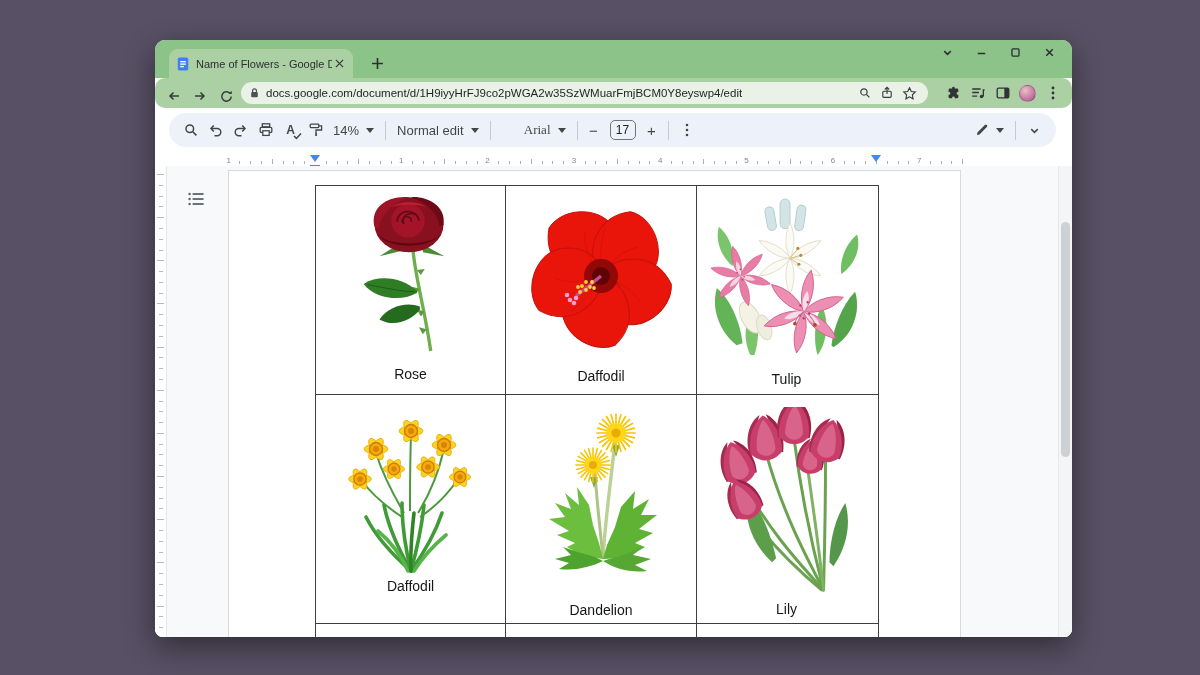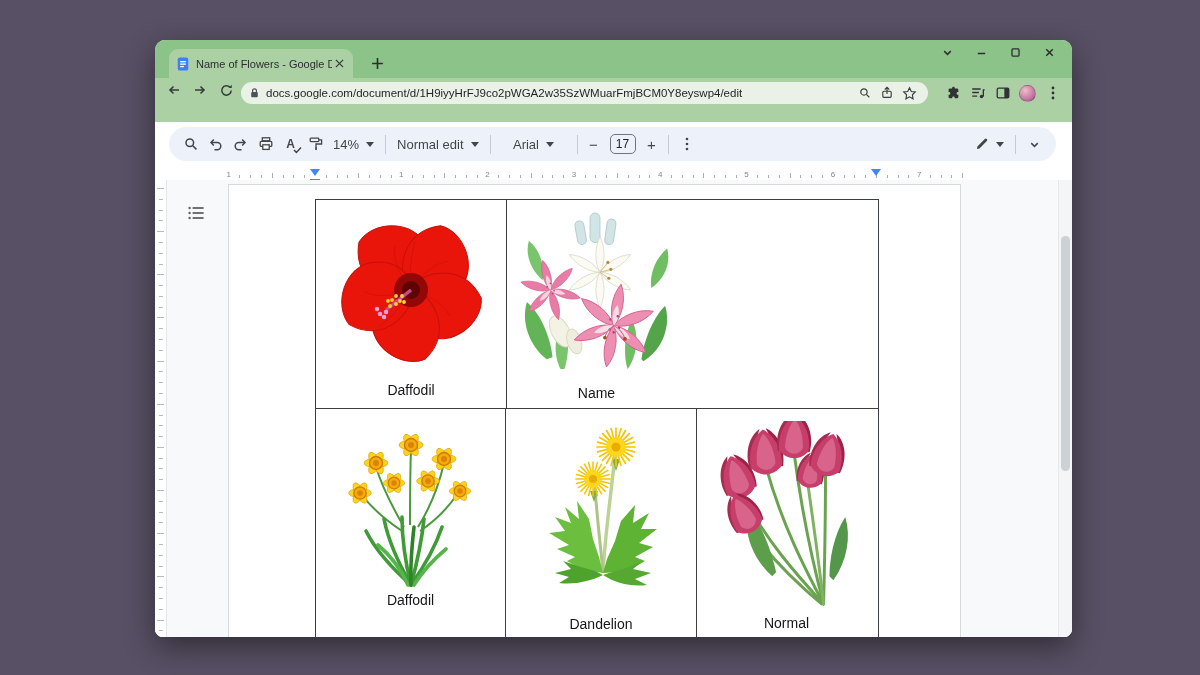--- a/index.html
+++ b/index.html
@@ -19,22 +19,22 @@
     display:flex; align-items:center; padding:0 7px; }
   .tab-title { flex:1; font-size:11px; color:#2d2f31; white-space:nowrap;
     overflow:hidden; margin-left:6px; }
   .tab-close { width:14px; height:14px; display:flex; align-items:center; justify-content:center; border-radius:50%; }
   .newtab-btn { position:absolute; left:212px; top:13px; width:20px; height:20px;
     display:flex; align-items:center; justify-content:center; border-radius:50%; }
   .win-controls { position:absolute; right:6px; top:2px; display:flex; }
   .winbtn { width:34px; height:20px; display:flex; align-items:center; justify-content:center; }
 
   
-  .navbar { position:relative; height:44px; background:var(--tab-green,#abd0a4);
-    display:flex; align-items:flex-start; }
+  .navbar { position:relative; height:30px; background:var(--tab-green,#abd0a4);
+    display:flex; align-items:flex-end;border-radius:10px; }
   .navicon { width:26px; height:24px; display:flex; align-items:center; justify-content:center; }
   .navicon:first-child { margin-left:6px; }
   .addressbar { position:absolute; left:86px; top:4px; width:687px; height:22px;
     border-radius:11px; background:var(--pill-green,#eaf1e7);
     display:flex; align-items:center; padding:0 8px; }
   .url-text { flex:1; font-size:11.5px; color:#1f2124; white-space:nowrap; overflow:hidden; margin-left:6px; }
   .pill-icon { width:22px; height:18px; display:flex; align-items:center; justify-content:center; }
   .right-cluster { position:absolute; right:7px; top:3px; display:flex; align-items:center; }
   .clustericon { width:25px; height:24px; display:flex; align-items:center; justify-content:center; }
   .avatar { width:17px; height:17px; border-radius:50%;
@@ -274,21 +274,21 @@
             </svg>
         </span>
         <span class="tbsep"></span>
         <span class="tbctl">
           <span>Normal edit</span>
           <svg class="ic caret" width="8" height="5" viewBox="0 0 8 5">
               <path d="M0 0 H8 L4 5 Z" fill="#434649"></path>
             </svg>
         </span>
         <span class="tbsep"></span>
-        <span class="tbctl" style="min-width:74px; justify-content:center;">
+        <span class="tbctl" style="min-width:74px; justify-content:flex-end;font-family:Liberation Serif, serif;">
           <span>Arial</span>
           <svg class="ic caret" width="8" height="5" viewBox="0 0 8 5">
               <path d="M0 0 H8 L4 5 Z" fill="#434649"></path>
             </svg>
         </span>
         <span class="tbsep"></span>
         <span class="glyphbtn">−</span>
         <span class="sizebox">17</span>
         <span class="glyphbtn">+</span>
         <span class="tbsep"></span>
@@ -446,20 +446,38 @@
             <rect x="4.6" y="6.1" width="11" height="1.8" fill="#5f6368"></rect>
             <circle cx="1.6" cy="12" r="1.2" fill="#5f6368"></circle>
             <rect x="4.6" y="11.1" width="11" height="1.8" fill="#5f6368"></rect>
           </svg>
       </div>
 
       <div class="page">
         <div class="doc-table">
 
           <div class="trow r1">
+            <div class="tcell c1">
+              <svg class="flower" style="width:138px;height:165px;top:8px" viewBox="0 0 140 165">
+                <path d="M72 55 C74 82 84 116 90 158" stroke="#6fae4b" stroke-width="3.4" fill="none"></path>
+                <path d="M79 95 l-8 -2 4 7 Z M84 118 l-8 -2 4 7 Z M86 136 l-8 -2 4 7 Z M76 76 l8 -1 -4 6 Z" fill="#5d9a3e"></path>
+                <path d="M76 97 C62 84 38 80 22 90 C34 106 62 108 76 99 Z" fill="#2f7d25"></path>
+                <path d="M26 91 C44 94 62 98 74 98" stroke="#1d5c16" stroke-width="1" fill="none"></path>
+                <path d="M79 113 C66 108 48 112 38 126 C52 134 70 128 79 116 Z" fill="#256b1d"></path>
+                <path d="M60 48 L38 62 L62 56 Z M82 50 L104 62 L82 58 Z" fill="#4d8a35"></path>
+                <ellipse cx="68" cy="30" rx="35" ry="28" fill="#88101f"></ellipse>
+                <path d="M33 32 C28 12 47 0 68 2 C52 8 40 18 37 34 Z" fill="#9c1426"></path>
+                <path d="M103 30 C106 12 88 1 70 2 C86 8 97 17 99 32 Z" fill="#6d0a16"></path>
+                <path d="M36 40 C46 55 90 55 100 40 C88 52 48 52 36 40 Z" fill="#5e0811"></path>
+                <circle cx="67" cy="26" r="17" fill="#a31429"></circle>
+                <path d="M67 26 m-11 1 a11 10 0 1 1 22 -1 a8 7 0 1 0 -15 3 a4.5 4 0 1 1 7 -2" stroke="#600a14" stroke-width="1.6" fill="none"></path>
+                <path d="M50 12 C58 6 76 5 86 12 C75 9 60 9 50 12 Z" fill="#bb2033"></path>
+              </svg>
+              <div class="flabel" style="top:180px">Rose</div>
+            </div>
             <div class="tcell c2">
               <svg class="flower" style="width:182px;height:170px;top:6px" viewBox="0 0 182 170">
                 <g transform="translate(91,84)">
                   <g fill="#e9150b" stroke="#c41109" stroke-width="1">
                     <path d="M0 4 C -34 6 -58 -16 -52 -48 C -38 -70 2 -70 14 -46 C 24 -26 18 -8 0 4 Z"></path>
                     <path transform="rotate(72)" d="M0 4 C -34 6 -58 -16 -52 -48 C -38 -70 2 -70 14 -46 C 24 -26 18 -8 0 4 Z"></path>
                     <path transform="rotate(144)" d="M0 4 C -34 6 -58 -16 -52 -48 C -38 -70 2 -70 14 -46 C 24 -26 18 -8 0 4 Z"></path>
                     <path transform="rotate(216)" d="M0 4 C -34 6 -58 -16 -52 -48 C -38 -70 2 -70 14 -46 C 24 -26 18 -8 0 4 Z"></path>
                     <path transform="rotate(288)" d="M0 4 C -34 6 -58 -16 -52 -48 C -38 -70 2 -70 14 -46 C 24 -26 18 -8 0 4 Z"></path>
                   </g>
@@ -570,21 +588,21 @@
                       <circle cx="-3" cy="4" r="1.1"></circle>
                     </g>
                   <g stroke="#c9688f" stroke-width="1" fill="none">
                       <path d="M0 0 C 6 2 10 6 12 10"></path>
                       <path d="M0 0 C -4 4 -6 8 -6 12"></path>
                     </g>
                   <circle cx="12" cy="10" r="1.7" fill="#a34f24"></circle>
                     <circle cx="-6" cy="12" r="1.7" fill="#a34f24"></circle>
                 </g>
               </svg>
-              <div class="flabel" style="top:185px">Name</div>
+              <div class="flabel" style="top:185px">Tulip</div>
             </div>
           </div>
 
           <div class="trow r2">
             <div class="tcell c1">
               <svg class="flower" style="width:146px;height:160px;top:18px" viewBox="0 0 146 160">
                 <g stroke="#3f9b35" stroke-width="3.6" fill="none" stroke-linecap="round">
                   <path d="M73 158 C 58 132 50 112 46 92"></path>
                   <path d="M73 158 C 66 130 64 110 64 90"></path>
                   <path d="M73 158 C 80 132 84 112 86 92"></path>
@@ -784,21 +802,21 @@
                   <path d="M-15 3 C -17 -12 -10 -27 0 -33 C 10 -27 17 -12 15 3 C 7 13 -7 13 -15 3 Z" fill="#c73e6b"></path>
                   <path d="M-9 0 C -9 -14 -4 -25 0 -29 C 4 -25 9 -14 9 0 C 5 8 -5 8 -9 0 Z" fill="#d8648c"></path>
                 </g>
                 <g transform="translate(42,102) rotate(-28) scale(0.95)">
                   <path d="M-16 4 C -20 -12 -14 -28 -3 -34 C -10 -18 -10 -6 -7 4 Z" fill="#a72c52"></path>
                   <path d="M16 4 C 20 -12 14 -28 3 -34 C 10 -18 10 -6 7 4 Z" fill="#9c2248"></path>
                   <path d="M-15 3 C -17 -12 -10 -27 0 -33 C 10 -27 17 -12 15 3 C 7 13 -7 13 -15 3 Z" fill="#c73e6b"></path>
                   <path d="M-9 0 C -9 -14 -4 -25 0 -29 C 4 -25 9 -14 9 0 C 5 8 -5 8 -9 0 Z" fill="#d8648c"></path>
                 </g>
               </svg>
-              <div class="flabel" style="top:206px">Normal</div>
+              <div class="flabel" style="top:206px">Lily</div>
             </div>
           </div>
 
           <div class="trow r3">
             <div class="tcell c1"></div>
             <div class="tcell c2"></div>
             <div class="tcell c3"></div>
           </div>
 
         </div>

